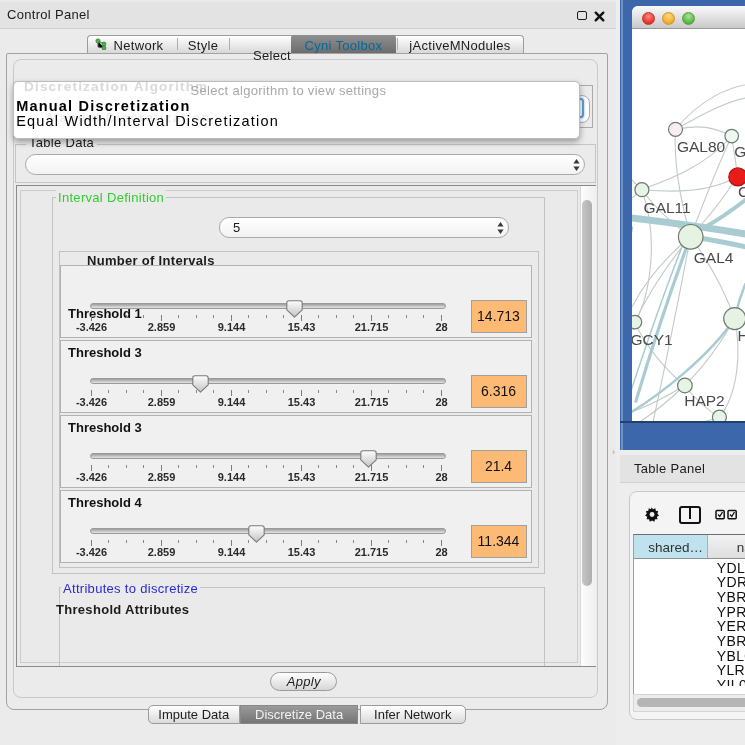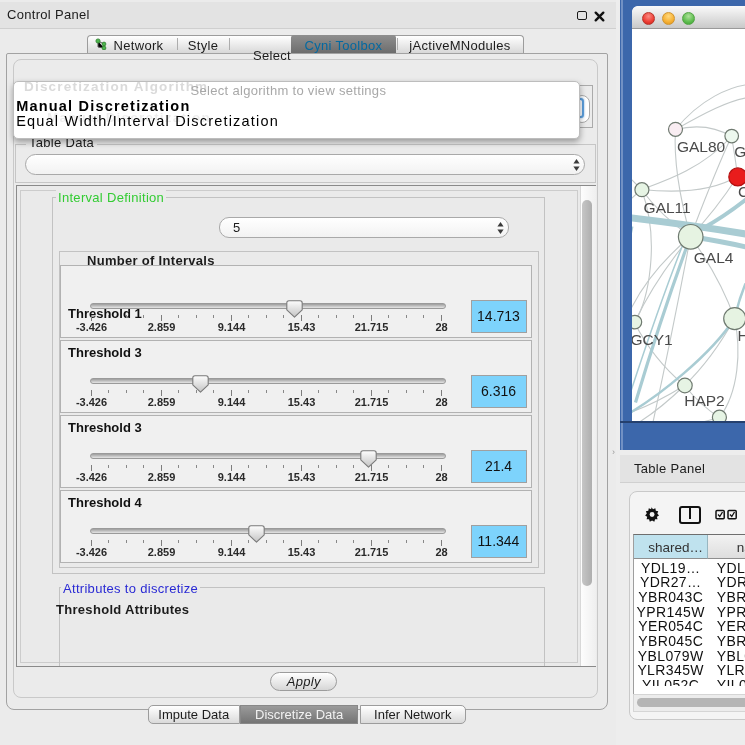--- a/index.html
+++ b/index.html
@@ -3,21 +3,21 @@
 <meta charset="utf-8">
 <style>
   html,body{margin:0;padding:0;}
   body{width:745px;height:745px;overflow:hidden;background:#ededed;
        font-family:"Liberation Sans",sans-serif;}
   .abs{position:absolute;}
   #page{position:relative;width:745px;height:745px;}
   .t13{font-size:13px;color:#1c1c1c;letter-spacing:0.3px;}
   .tick{position:absolute;width:1px;background:#7d7d7d;}
   .tnum{position:absolute;font-size:11px;font-weight:bold;color:#2a2a2a;transform:translateX(-50%);white-space:nowrap;}
-  .vbox{position:absolute;width:54px;height:31px;background:#7dd3fc;border:1px solid #a0a0a0;
+  .vbox{position:absolute;width:54px;height:31px;background:#fdba74;border:1px solid #a0a0a0;
         font-size:14px;color:#111;text-align:center;line-height:31px;}
   .tbox{position:absolute;left:60px;width:470px;height:71px;background:#f0f0f0;border:1px solid #b2b2b2;}
   .tlab{position:absolute;left:68px;font-size:13px;font-weight:bold;color:#111;}
   .track{position:absolute;left:89.5px;width:354px;height:4px;border:1px solid #9a9a9a;border-radius:3px;
          background:linear-gradient(#9d9d9d,#e5e5e5);}
   .ticks{position:absolute;left:91px;width:352px;height:3.5px;
          background:repeating-linear-gradient(90deg,#888 0px,#888 1px,transparent 1px,transparent 17.5px);}
   .btab{position:absolute;top:705px;height:19px;border:1px solid #9c9c9c;box-sizing:border-box;
         font-size:13px;text-align:center;line-height:18px;color:#1c1c1c;
         background:linear-gradient(#ffffff,#dadada);}
@@ -277,21 +277,20 @@
   <path d="M3 5.5 L4.8 7.5 L7.5 3" stroke="#111" stroke-width="1.3" fill="none"></path>
   <rect x="13" y="1.5" width="8.2" height="8.2" fill="none" stroke="#111" stroke-width="1.5" rx="1"></rect>
   <path d="M15 5.5 L16.8 7.5 L19.5 3" stroke="#111" stroke-width="1.3" fill="none"></path>
 </svg>
 
 <div class="abs" style="left:632.7px;top:533.8px;width:112.3px;height:152.5px;overflow:hidden;border-top:1.5px solid #6e6e6e;border-left:1px solid #9e9e9e;background:#ffffff;">
   <div style="position:absolute;left:0;top:0;width:74.6px;height:24.6px;background:#bfe2ee;border-right:1px solid #98b6c0;border-bottom:1px solid #8f8f8f;box-sizing:border-box;"></div>
   <div style="position:absolute;left:74.6px;top:0;width:40px;height:24.6px;background:linear-gradient(#f2f2f2,#dedede);border-bottom:1px solid #8f8f8f;box-sizing:border-box;"></div>
   <div style="position:absolute;left:5px;top:5px;width:74px;text-align:center;font-size:13.5px;color:#333;">shared…</div>
   <div style="position:absolute;left:103px;top:5px;font-size:13.5px;color:#333;">na…</div>
-  <div style="position:absolute;left:0;top:26px;width:74px;text-align:center;font-size:14px;letter-spacing:0.4px;color:#111;line-height:14.62px;">YDL19…<br>YDR27…<br>YBR043C<br>YPR145W<br>YER054C<br>YBR045C<br>YBL079W<br>YLR345W<br>YIL052C</div>
   <div style="position:absolute;left:83px;top:26px;font-size:14px;letter-spacing:0.4px;color:#111;line-height:14.62px;">YDL194W<br>YDR277C<br>YBR043C<br>YPR145W<br>YER054C<br>YBR045C<br>YBL079W<br>YLR345W<br>YIL052C</div>
 </div>
 <div class="abs" style="left:632.7px;top:686.3px;width:112.3px;height:7.7px;background:#ffffff;border-left:1px solid #9e9e9e;box-sizing:border-box;"></div>
 <div class="abs" style="left:632.7px;top:694px;width:112.3px;height:15.5px;background:#ececec;border:1px solid #d5d5d5;"></div>
 <div class="abs" style="left:637px;top:697.5px;width:112px;height:9px;background:#b5b5b5;border-radius:4.5px;"></div>
 
 <div class="abs" style="left:570px;top:84.5px;width:22px;height:41px;border:1px solid #aaaaaa;border-left:none;"></div>
 <div class="abs" style="left:574px;top:95px;width:14px;height:26px;background:#ffffff;border:1px solid #aaaaaa;border-radius:8px;"></div>
 <div class="abs" style="left:576.5px;top:98px;width:7px;height:20px;background:#f6f9fd;border:2.5px solid #5b9ddb;border-radius:5px;box-shadow:0 0 2px #76aee2;box-sizing:border-box;"></div>
 

